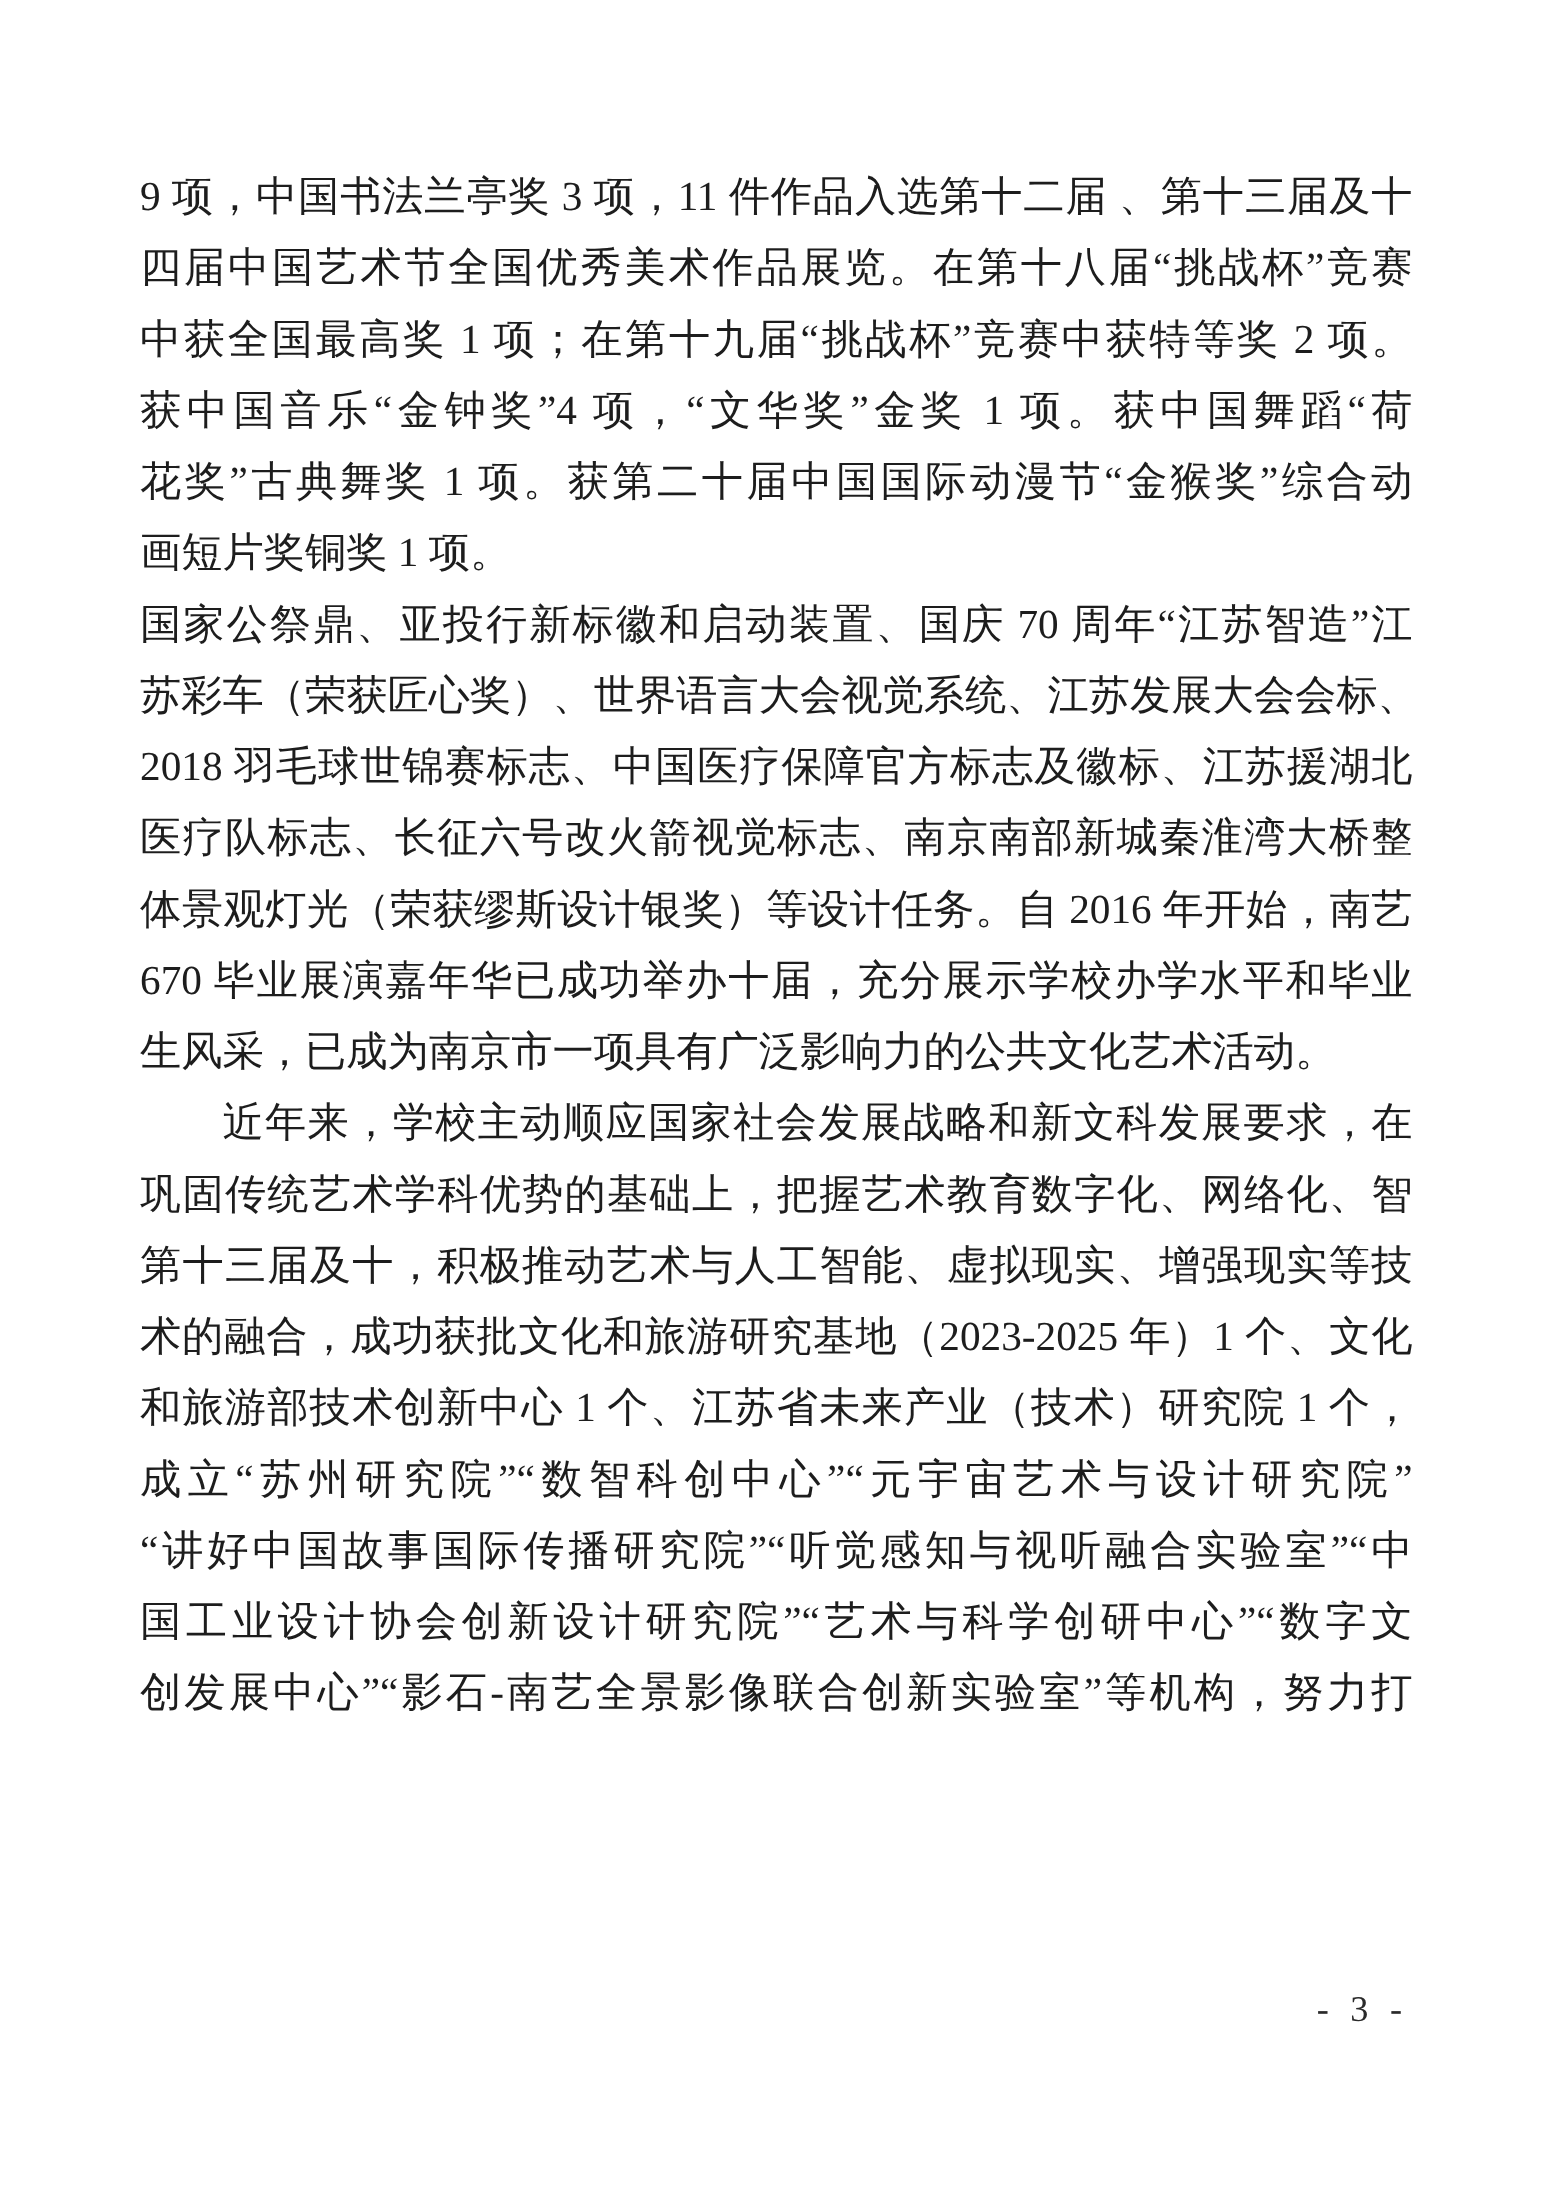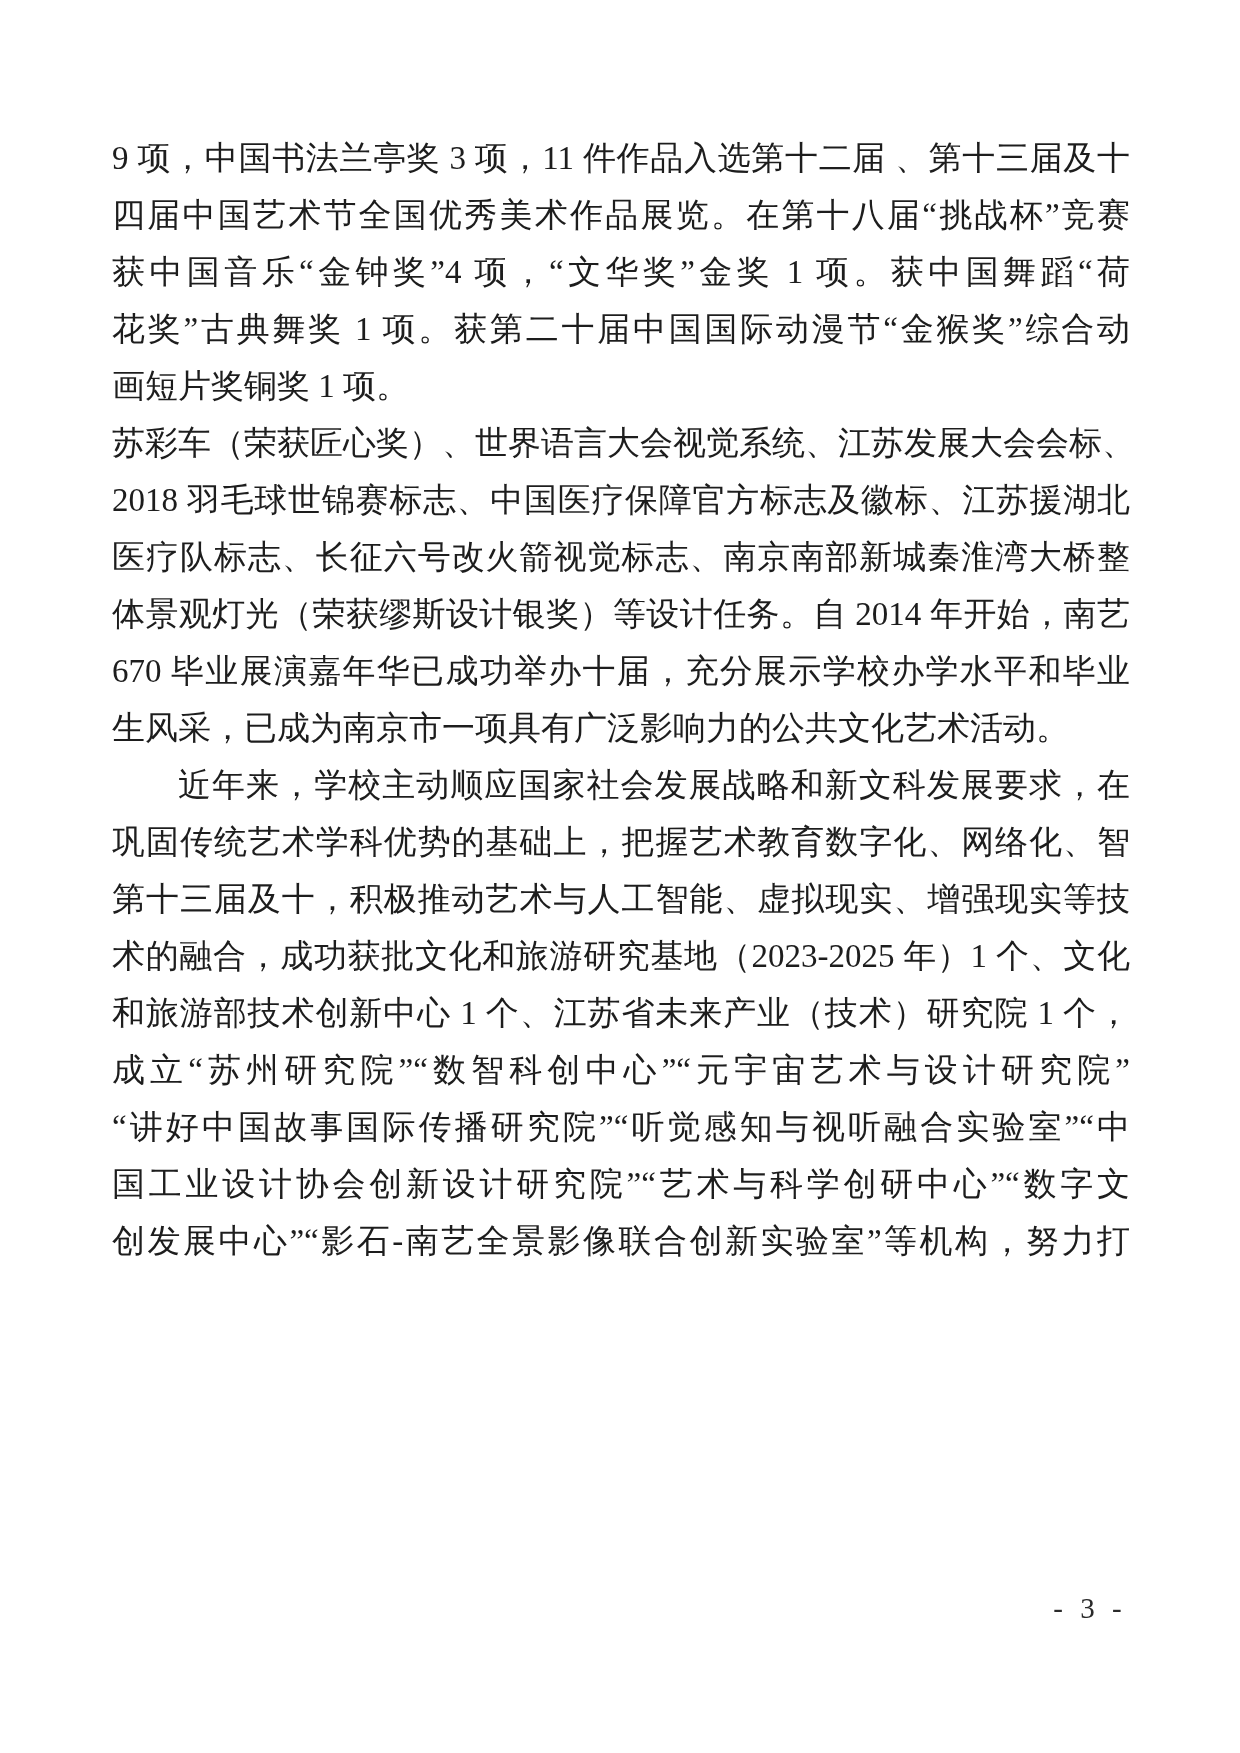--- a/index.html
+++ b/index.html
@@ -52,30 +52,32 @@
 </style>
 </head>
 <body>
 
 <div class="page">
   <div class="text-block">
 
     <div>
       <div class="line">9 项，中国书法兰亭奖 3 项，11 件作品入选第十二届 、第十三届及十</div>
       <div class="line">四届中国艺术节全国优秀美术作品展览。在第十八届“挑战杯”竞赛</div>
+      <div class="line">中获全国最高奖 1 项；在第十九届“挑战杯”竞赛中获特等奖 2 项。</div>
       <div class="line">获中国音乐“金钟奖”4 项，“文华奖”金奖 1 项。获中国舞蹈“荷</div>
       <div class="line">花奖”古典舞奖 1 项。获第二十届中国国际动漫节“金猴奖”综合动</div>
       <div class="line lastline">画短片奖铜奖 1 项。</div>
     </div>
 
     <div>
+      <div class="line">国家公祭鼎、亚投行新标徽和启动装置、国庆 70 周年“江苏智造”江</div>
       <div class="line">苏彩车（荣获匠心奖）、世界语言大会视觉系统、江苏发展大会会标、</div>
       <div class="line">2018 羽毛球世锦赛标志、中国医疗保障官方标志及徽标、江苏援湖北</div>
       <div class="line">医疗队标志、长征六号改火箭视觉标志、南京南部新城秦淮湾大桥整</div>
-      <div class="line">体景观灯光（荣获缪斯设计银奖）等设计任务。自 2014 年开始，南艺</div>
+      <div class="line">体景观灯光（荣获缪斯设计银奖）等设计任务。自 2016 年开始，南艺</div>
       <div class="line">670 毕业展演嘉年华已成功举办十届，充分展示学校办学水平和毕业</div>
       <div class="line lastline">生风采，已成为南京市一项具有广泛影响力的公共文化艺术活动。</div>
     </div>
 
     <div>
       <div class="line indent">近年来，学校主动顺应国家社会发展战略和新文科发展要求，在</div>
       <div class="line">巩固传统艺术学科优势的基础上，把握艺术教育数字化、网络化、智</div>
       <div class="line">第十三届及十，积极推动艺术与人工智能、虚拟现实、增强现实等技</div>
       <div class="line">术的融合，成功获批文化和旅游研究基地（2023-2025 年）1 个、文化</div>
       <div class="line">和旅游部技术创新中心 1 个、江苏省未来产业（技术）研究院 1 个，</div>

